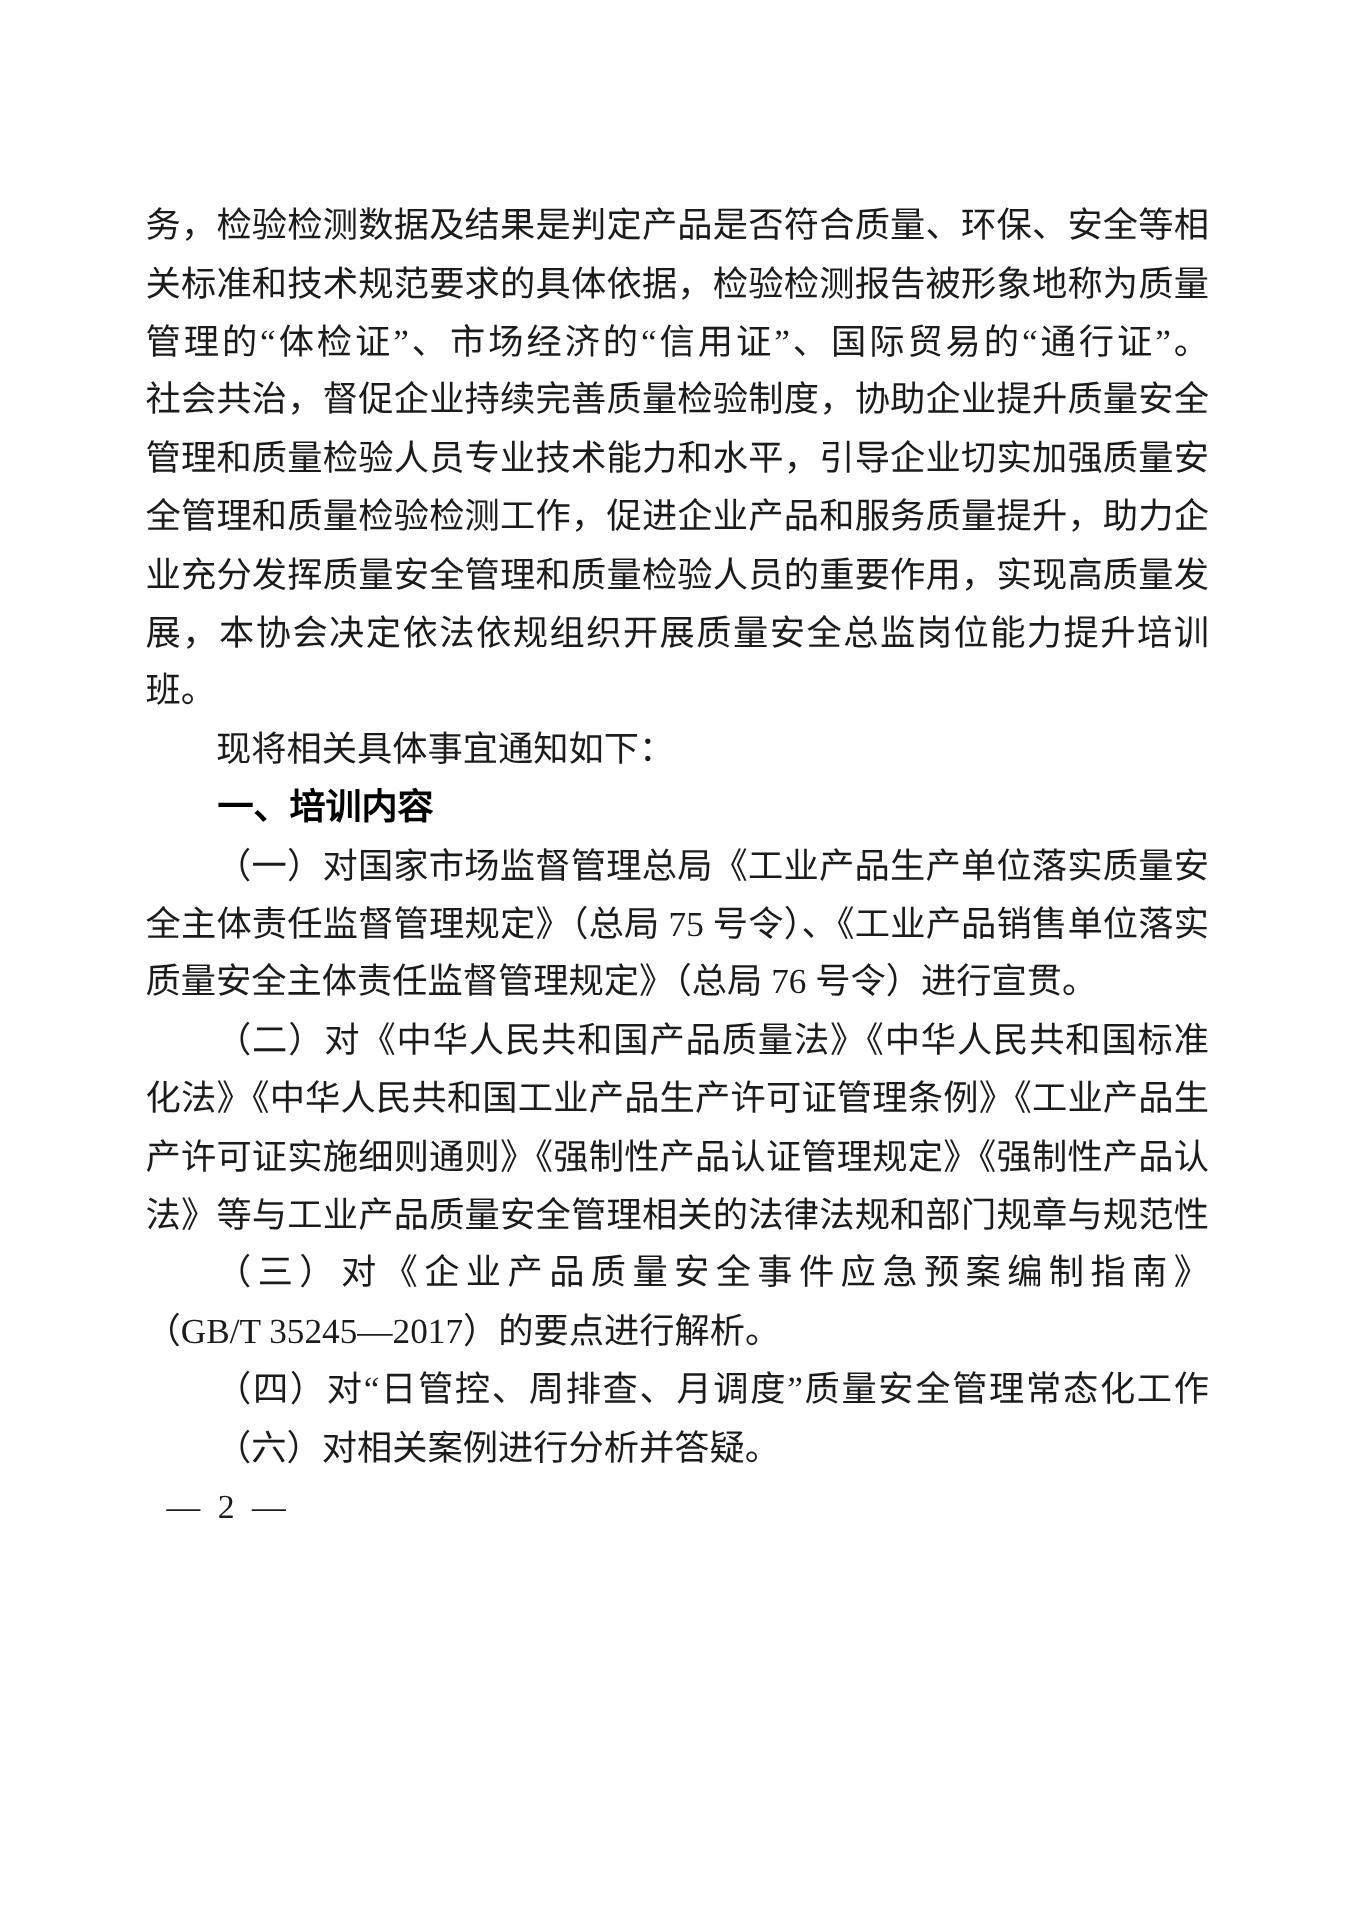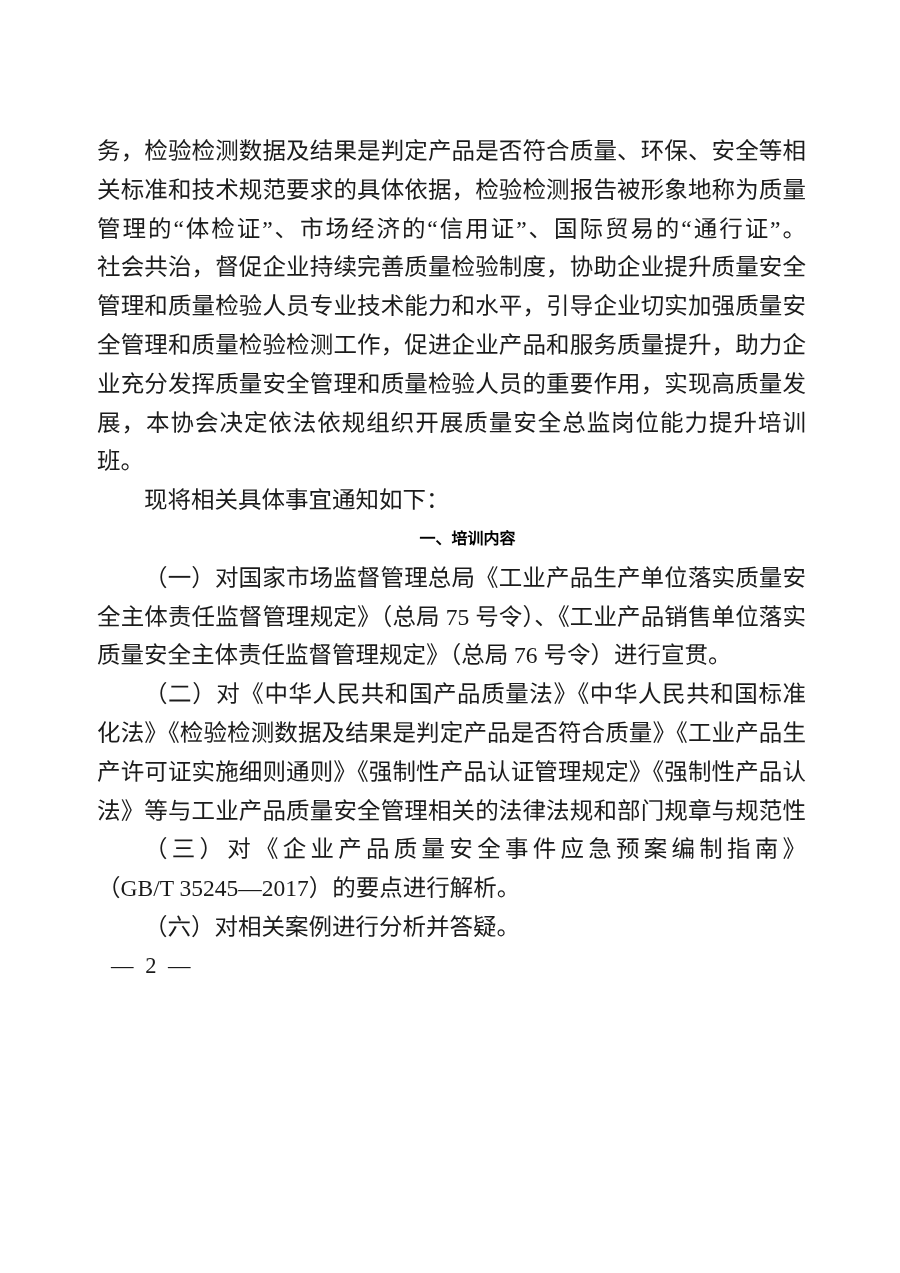--- a/index.html
+++ b/index.html
@@ -32,23 +32,22 @@
     text-align-last: justify;
     text-justify: inter-character;
   }
   
   .indent {
     text-indent: 2em;
   }
   .heading {
     font-family: "Liberation Sans", "DejaVu Sans", sans-serif;
     font-weight: 700;
-    font-size: 16px;
+    font-size: 24px;
     color: #000000;
-    text-align: center;
   }
   .footer {
     padding-left: 14px;
     font-size: 22.5px;
     letter-spacing: 3px;
     color: #1b1b1b;
   }
 </style>
 </head>
 <body>
@@ -62,20 +61,21 @@
   <div class="ln fill">全管理和质量检验检测工作，促进企业产品和服务质量提升，助力企</div>
   <div class="ln fill">业充分发挥质量安全管理和质量检验人员的重要作用，实现高质量发</div>
   <div class="ln fill">展，本协会决定依法依规组织开展质量安全总监岗位能力提升培训</div>
   <div class="ln">班。</div>
   <div class="ln indent">现将相关具体事宜通知如下：</div>
   <div class="ln indent heading">一、培训内容</div>
   <div class="ln indent fill">（一）对国家市场监督管理总局《工业产品生产单位落实质量安</div>
   <div class="ln fill">全主体责任监督管理规定》（总局 75 号令）、《工业产品销售单位落实</div>
   <div class="ln">质量安全主体责任监督管理规定》（总局 76 号令）进行宣贯。</div>
   <div class="ln indent fill">（二）对《中华人民共和国产品质量法》《中华人民共和国标准</div>
-  <div class="ln fill">化法》《检验检测数据及结果是判定产品是否符合质量》《工业产品生</div>
+  <div class="ln fill">化法》《中华人民共和国工业产品生产许可证管理条例》《工业产品生</div>
   <div class="ln fill">产许可证实施细则通则》《强制性产品认证管理规定》《强制性产品认</div>
   <div class="ln fill">法》等与工业产品质量安全管理相关的法律法规和部门规章与规范性</div>
   <div class="ln indent fill">（三）对《企业产品质量安全事件应急预案编制指南》</div>
   <div class="ln">（GB/T 35245—2017）的要点进行解析。</div>
+  <div class="ln indent fill">（四）对“日管控、周排查、月调度”质量安全管理常态化工作</div>
   <div class="ln indent">（六）对相关案例进行分析并答疑。</div>
   <div class="footer">— 2 —</div>
 </div>
 
 </body></html>

